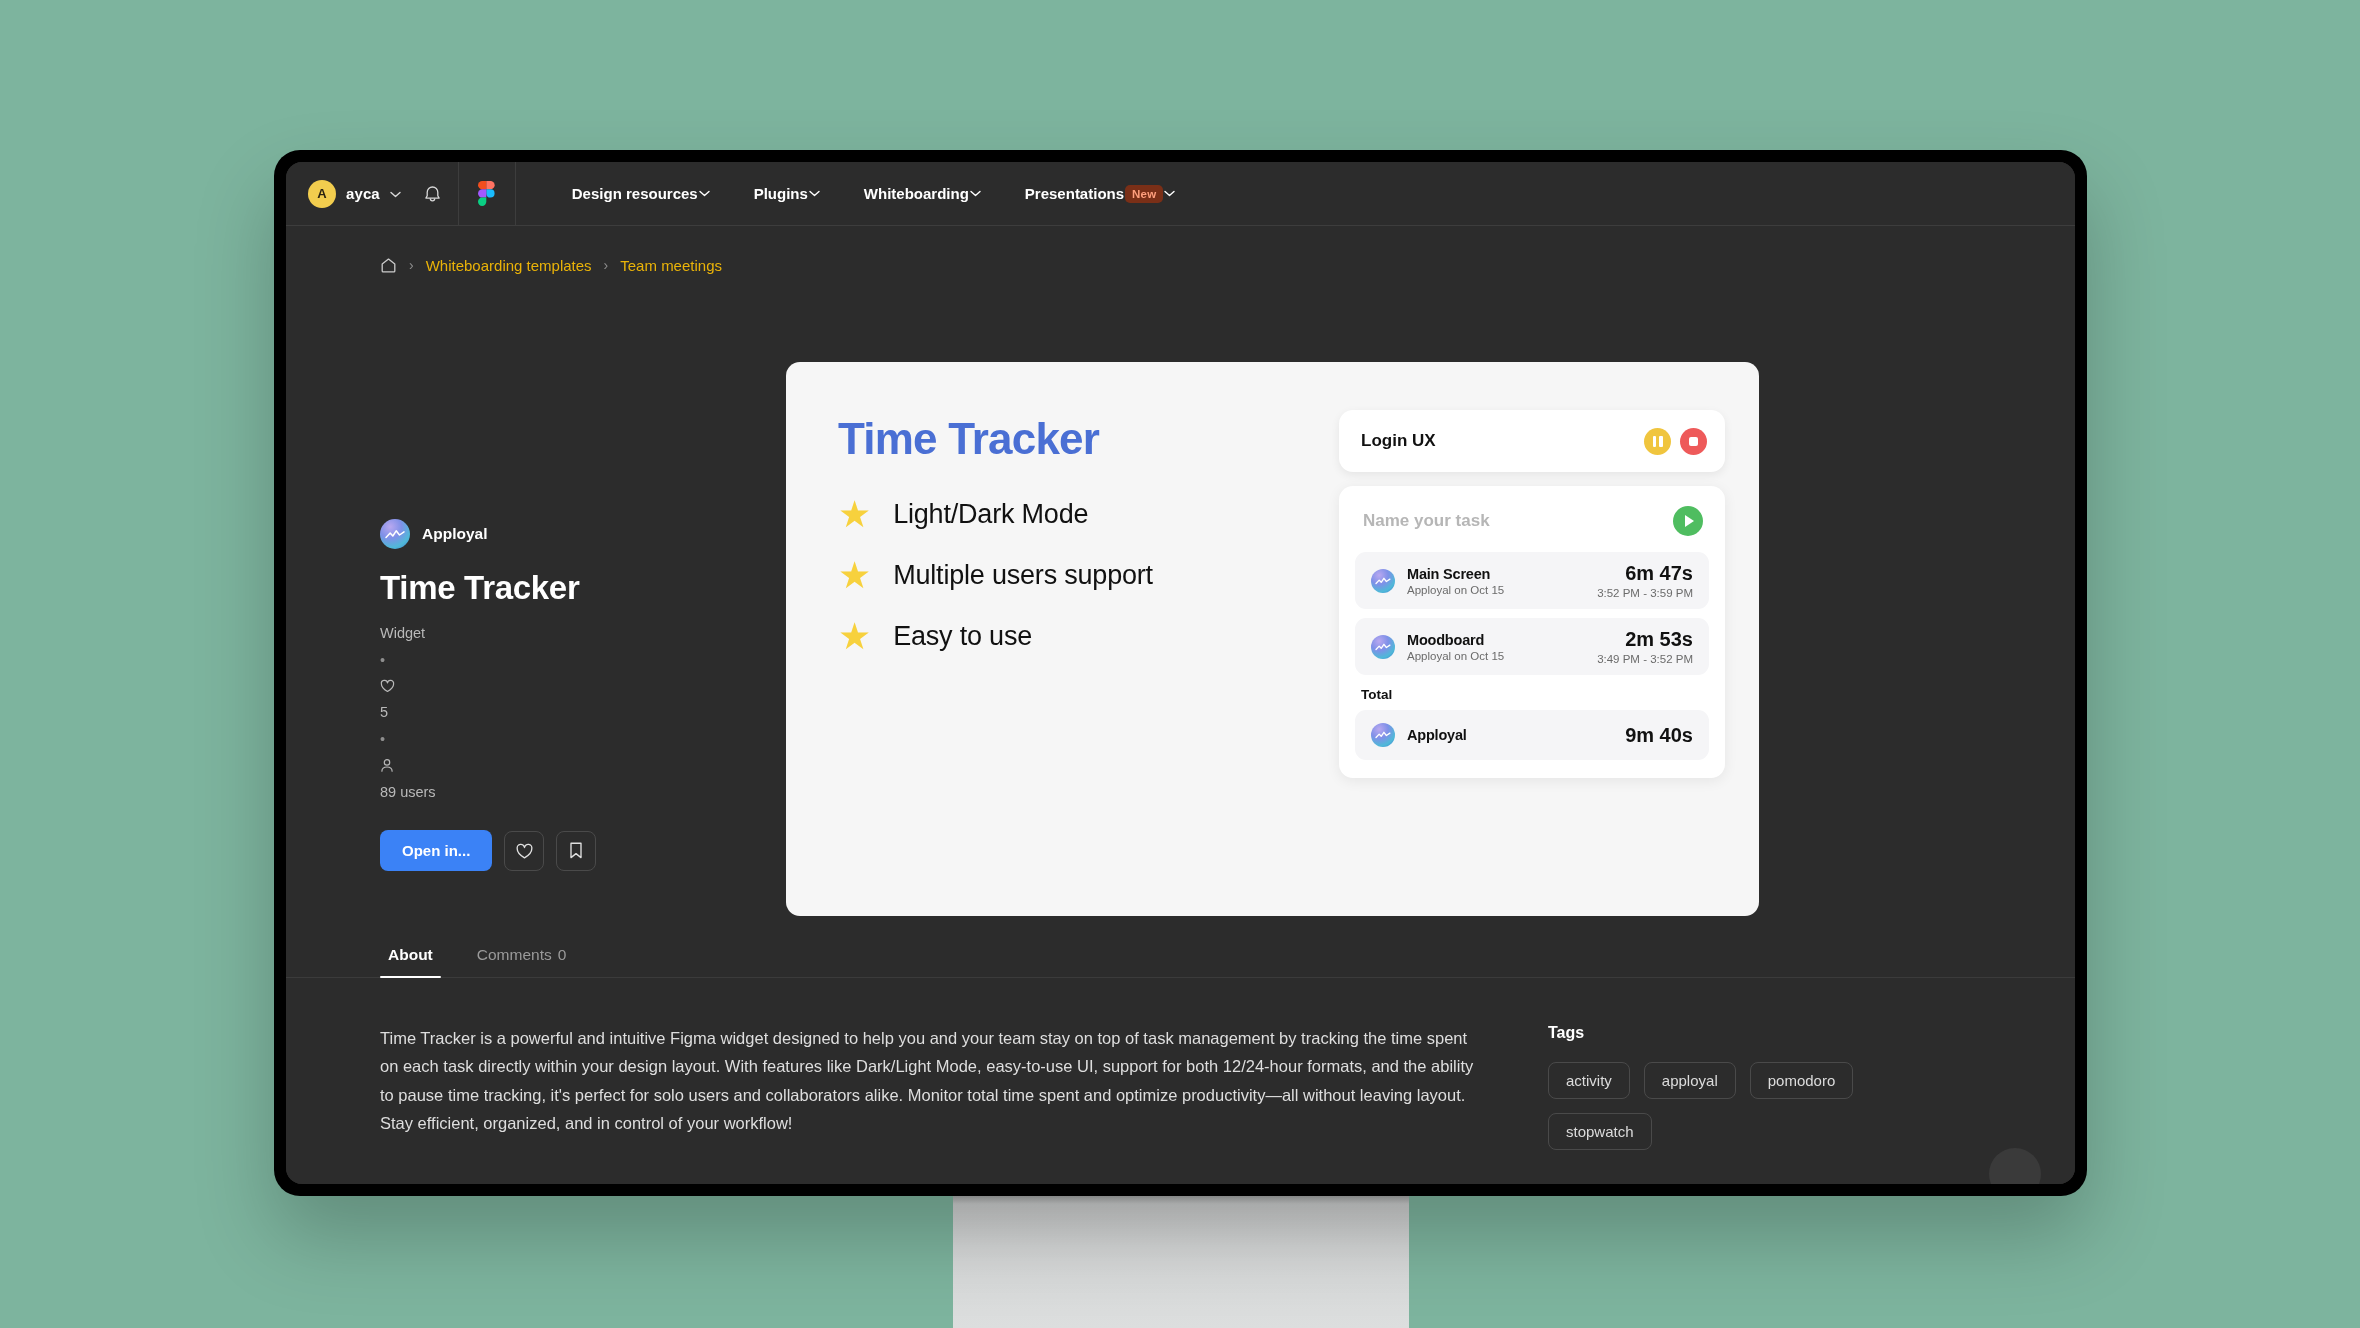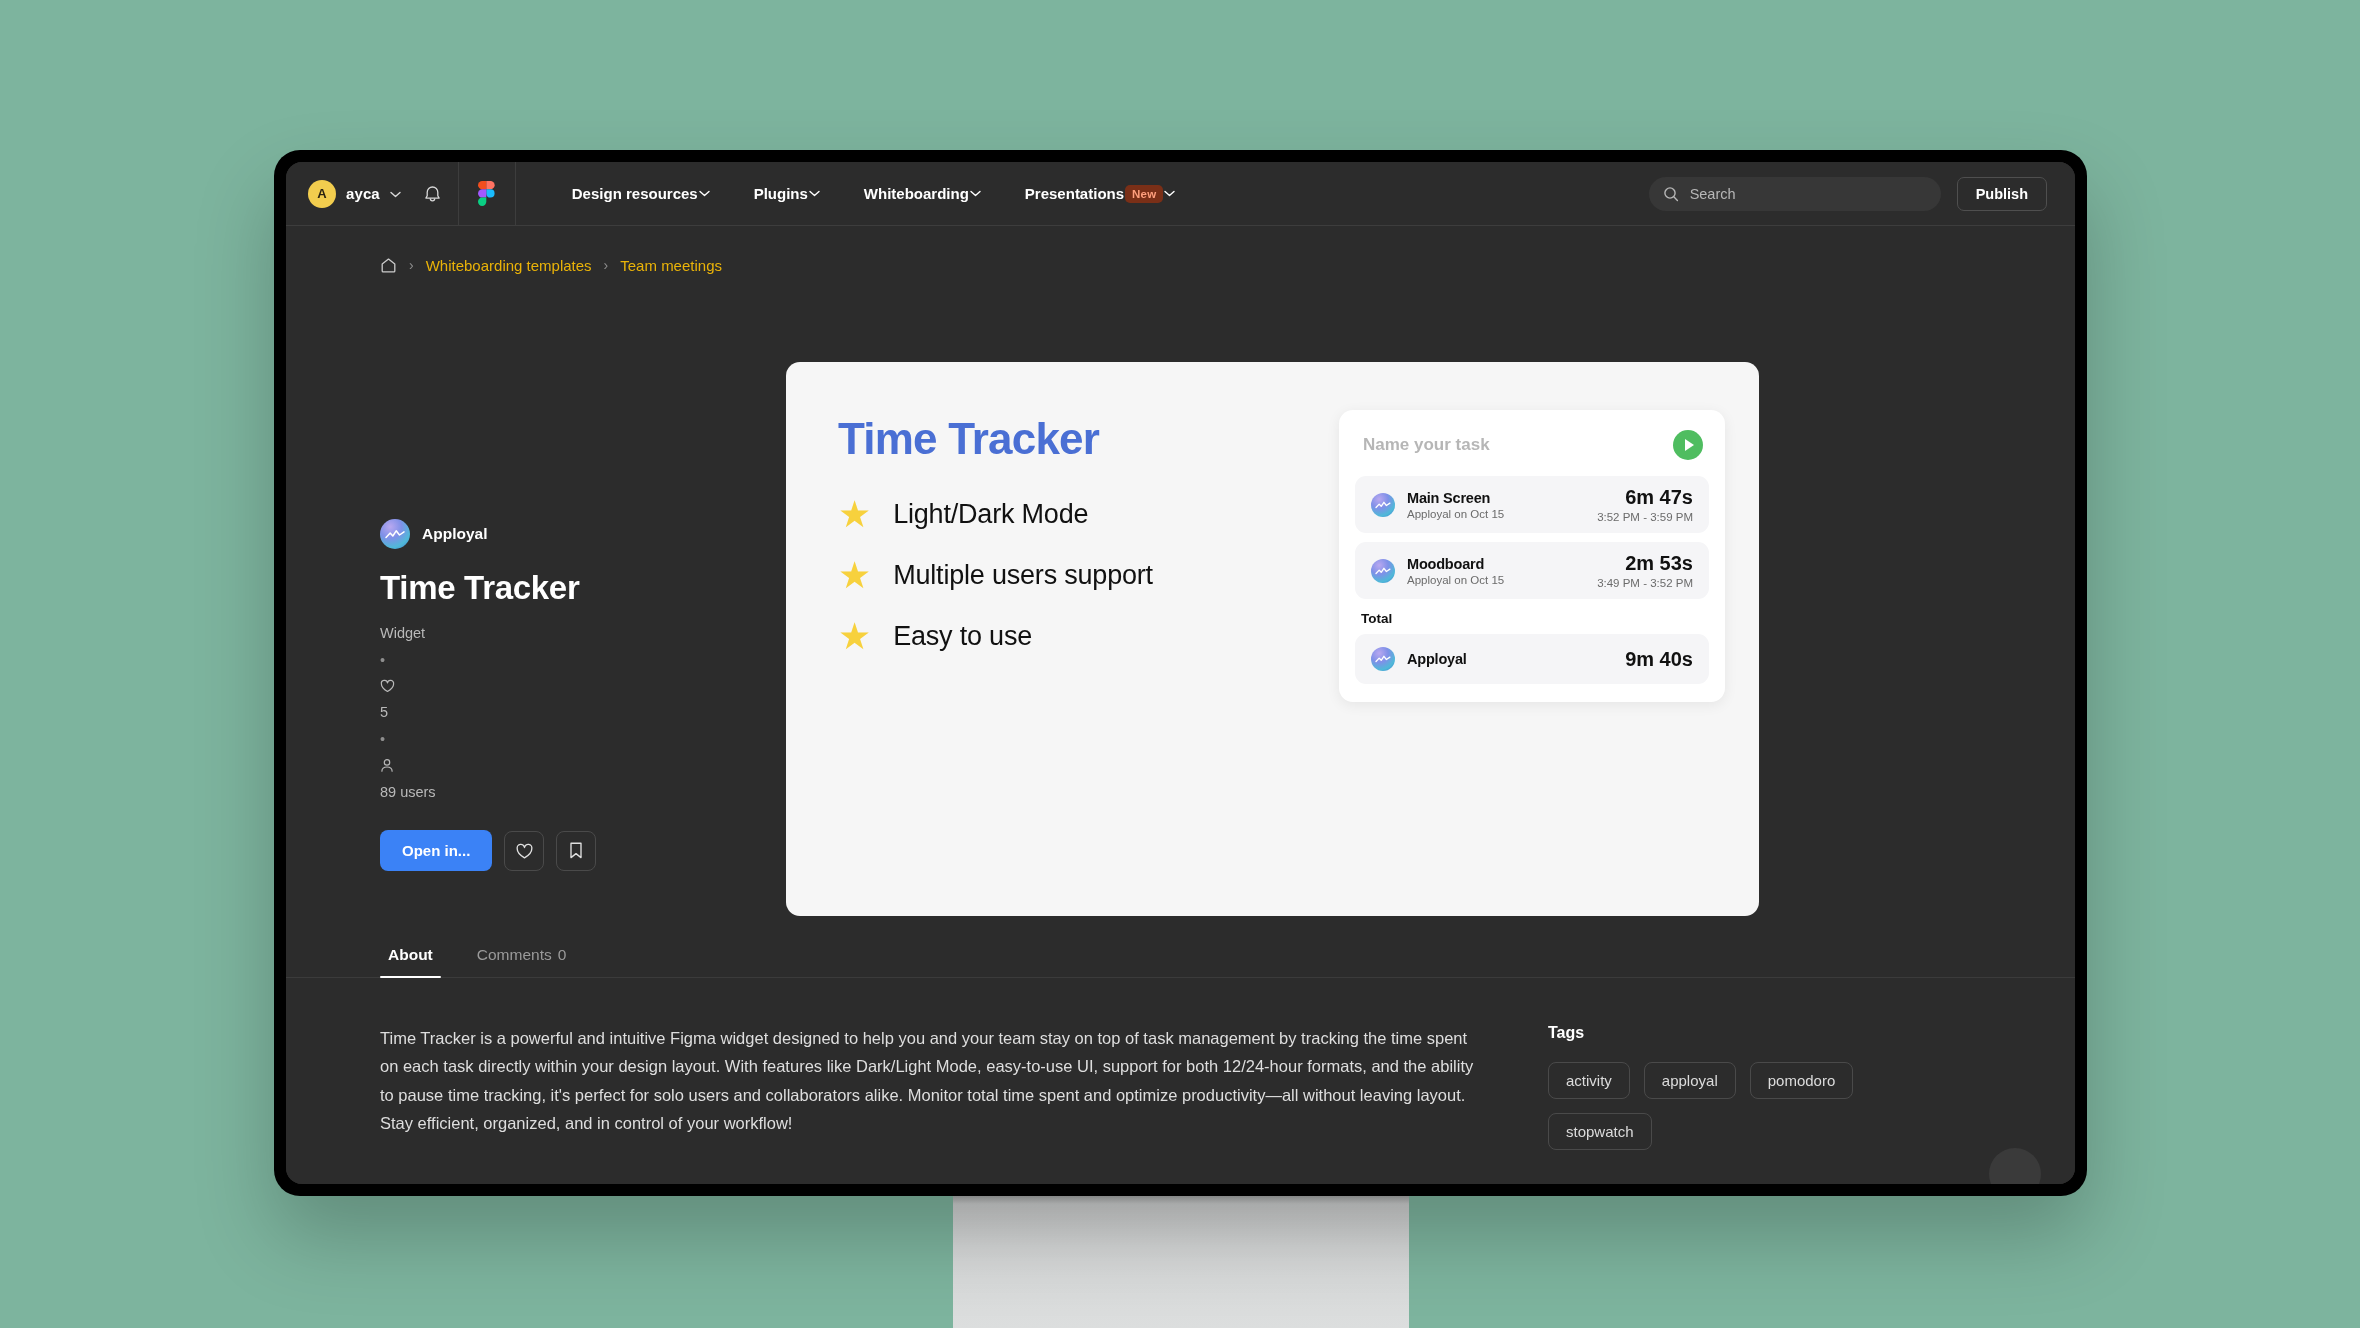--- a/index.html
+++ b/index.html
@@ -356,32 +356,20 @@
               <span class="badge-new">New</span>
               <span>
                   <svg width="11" height="7" viewBox="0 0 11 7">
                     <path d="M1 1.5L5.5 5.5L10 1.5" stroke="#ffffff" stroke-width="1.4" fill="none" stroke-linecap="round" stroke-linejoin="round"></path>
                   </svg>
                 </span>
             </div>
           </div>
         </div>
 
-        <div class="nav-right">
-          <div class="search-box">
-            <span>
-              <svg width="16" height="16" viewBox="0 0 16 16" fill="none">
-                <circle cx="7" cy="7" r="5.1" stroke="#b7b7b7" stroke-width="1.4"></circle>
-                <path d="M10.8 10.8L14.4 14.4" stroke="#b7b7b7" stroke-width="1.4" stroke-linecap="round"></path>
-              </svg>
-            </span>
-            <span class="search-ph">Search</span>
-          </div>
-          <button class="publish-btn">Publish</button>
-        </div>
       </div>
 
       <div class="page">
 
         <div class="breadcrumb">
           <span>
             <svg width="17" height="17" viewBox="0 0 17 17" fill="none">
               <path d="M2.2 7.1 8.5 2.1l6.3 5V14a.9.9 0 0 1-.9.9H3.1a.9.9 0 0 1-.9-.9V7.1Z" stroke="#cbcbcb" stroke-width="1.3" stroke-linejoin="round"></path>
             </svg>
           </span>
@@ -456,20 +444,34 @@
                 <span class="feat-text">Multiple users support</span>
               </div>
               <div class="feat">
                 <span class="star">★</span>
                 <span class="feat-text">Easy to use</span>
               </div>
             </div>
 
             <div class="pc-right">
 
+              <div class="mock-task-bar">
+                <span class="mtb-title">Login UX</span>
+                <span class="mtb-ctrls">
+                  <span class="ctrl ctrl-pause">
+                      <span class="pause-glyph">
+                        <i></i>
+                        <i></i>
+                      </span>
+                    </span>
+                  <span class="ctrl ctrl-stop">
+                      <span class="stop-glyph"></span>
+                    </span>
+                </span>
+              </div>
 
               <div class="mock-panel">
                 <div class="mp-input-row">
                   <span class="mp-input-ph">Name your task</span>
                   <span class="ctrl ctrl-play mp-play">
                       <span class="play-glyph"></span>
                     </span>
                 </div>
 
                 <div class="entry">

